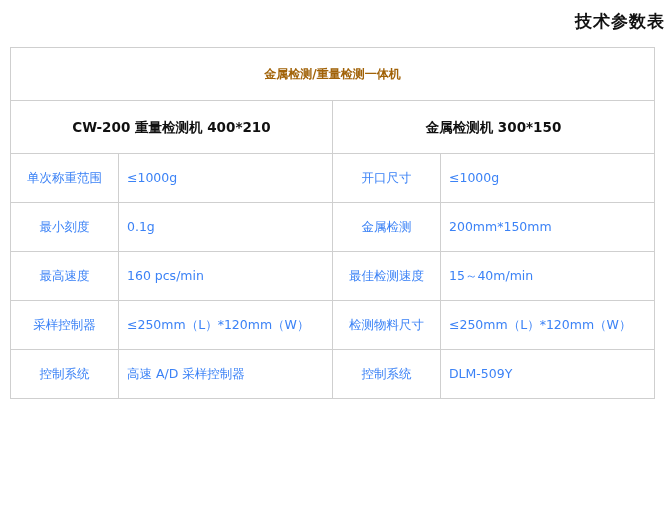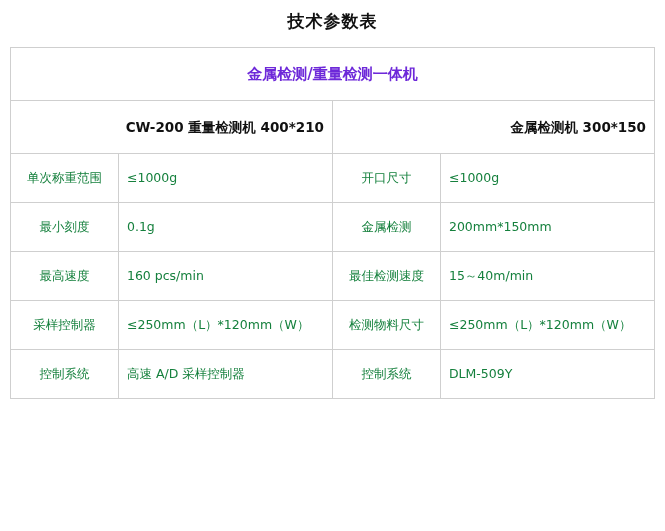--- a/index.html
+++ b/index.html
@@ -14,54 +14,54 @@
     color: #000000;
     overflow: hidden;
   }
   .page {
     width: 665px;
     height: 531px;
     position: relative;
     box-sizing: border-box;
   }
   .doc-title {
-    text-align: center;
+    text-align: right;
     font-size: 17px;
     font-weight: bold;
     letter-spacing: 1px;
     padding-top: 10px;
     padding-bottom: 14px;
     color: #111111;
   }
   table.spec {
     border-collapse: collapse;
     width: 645px;
     margin: 0 auto;
     table-layout: fixed;
   }
   table.spec td {
     border: 1px solid #cfcfcf;
     font-size: 12.5px;
-    color: #15803d;
+    color: #3b82f6;
     padding: 6px 8px;
     vertical-align: middle;
     line-height: 1.5;
   }
   .col-label { width: 108px; text-align: center; }
   .col-value { width: 214px; text-align: left; padding-left: 10px; }
 
   tr.header-row td {
     text-align: center;
     font-weight: bold;
-    font-size: 15px;
+    font-size: 12px;
     height: 40px;
-    color: #6d28d9;
+    color: #a16207;
   }
   tr.subheader-row td {
-    text-align: right;
+    text-align: center;
     font-weight: bold;
     font-size: 13.5px;
     height: 40px;
     color: #111111;
   }
   tr.data-row td {
     height: 36px;
   }
   tr.tall-row td {
     height: 52px;

